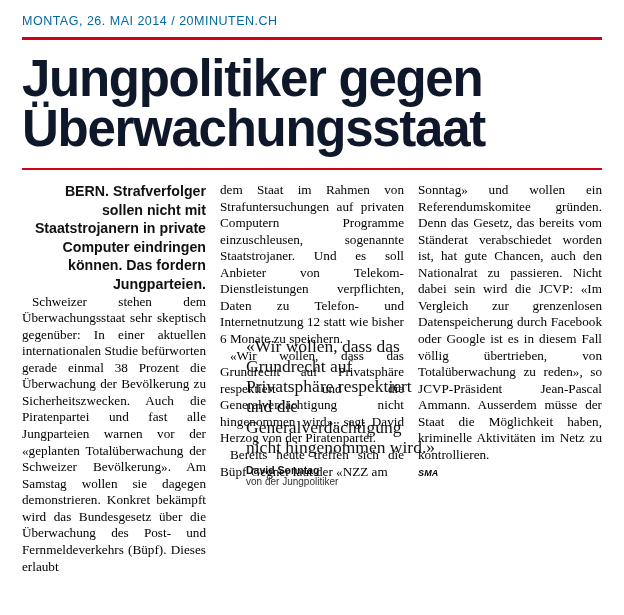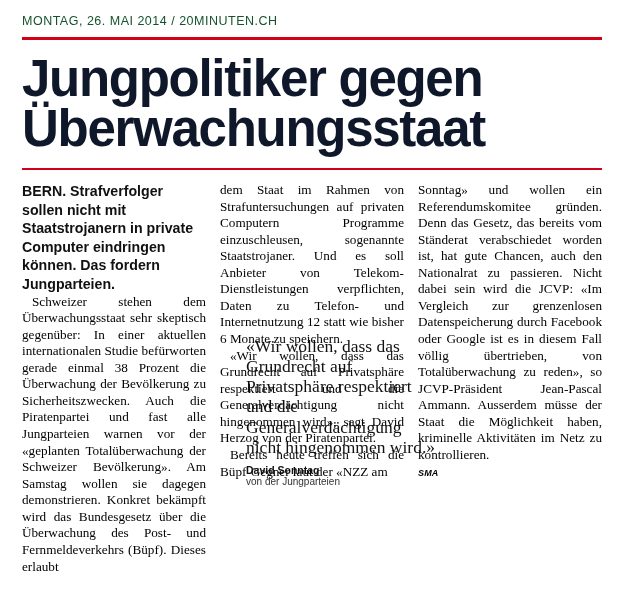--- a/index.html
+++ b/index.html
@@ -19,21 +19,21 @@
     width: 624px;
     height: 615px;
     box-sizing: border-box;
     padding: 0 22px;
   }
   .dateline {
     font-family: "Liberation Sans", sans-serif;
     font-size: 12.5px;
     letter-spacing: 0.04em;
     font-weight: 400;
-    color: #14532d;
+    color: #0369a1;
     padding-top: 14px;
     padding-bottom: 9px;
   }
   .rule-top {
     border-top: 3px solid #d4001a;
     width: 580px;
     margin-bottom: 14px;
   }
   .headline {
     font-family: "Liberation Sans", sans-serif;
@@ -71,21 +71,21 @@
     margin: 0;
   }
   .col p + p {
     text-indent: 10px;
   }
   .lede {
     font-family: "Liberation Sans", sans-serif;
     font-weight: bold;
     font-size: 14.2px;
     line-height: 1.31;
-    text-align: left;
+    text-align: right;
     margin: 0 0 11px 0;
     color: #111;
   }
   .pull {
     font-family: "Liberation Serif", serif;
     font-size: 17.5px;
     line-height: 1.15;
     color: #111;
     margin: 6px 0 4px 0;
     text-align: left;
@@ -147,17 +147,17 @@
       <p style="text-align: justify;">Sonntag» und wollen ein Referendumskomitee gründen. Denn das Gesetz, das bereits vom Ständerat verabschiedet worden ist, hat gute Chancen, auch den Nationalrat zu passieren. Nicht dabei sein wird die JCVP: «Im Vergleich zur grenzenlosen Datenspeicherung durch Facebook oder Google ist es in diesem Fall völlig übertrieben, von Totalüberwachung zu reden», so JCVP-Präsident Jean-Pascal Ammann. Ausserdem müsse der Staat die Möglichkeit haben, kriminelle Aktivitäten im Netz zu kontrollieren.</p>
       <span class="sma">SMA</span>
     </div>
 
   </div>
 
   <div style="position:absolute; left:246px; top:330px; width:190px;">
     <div class="pull">«Wir wollen, dass das Grundrecht auf Privatsphäre respektiert und die Generalverdächtigung nicht hingenommen wird.»</div>
     <div class="pull-attr">
       <span>David Sonntag</span>
-      <span class="role">von der Jungparteien</span>
+      <span class="role">von der Jungpolitiker</span>
     </div>
   </div>
 
 </div>
 
 </body></html>

